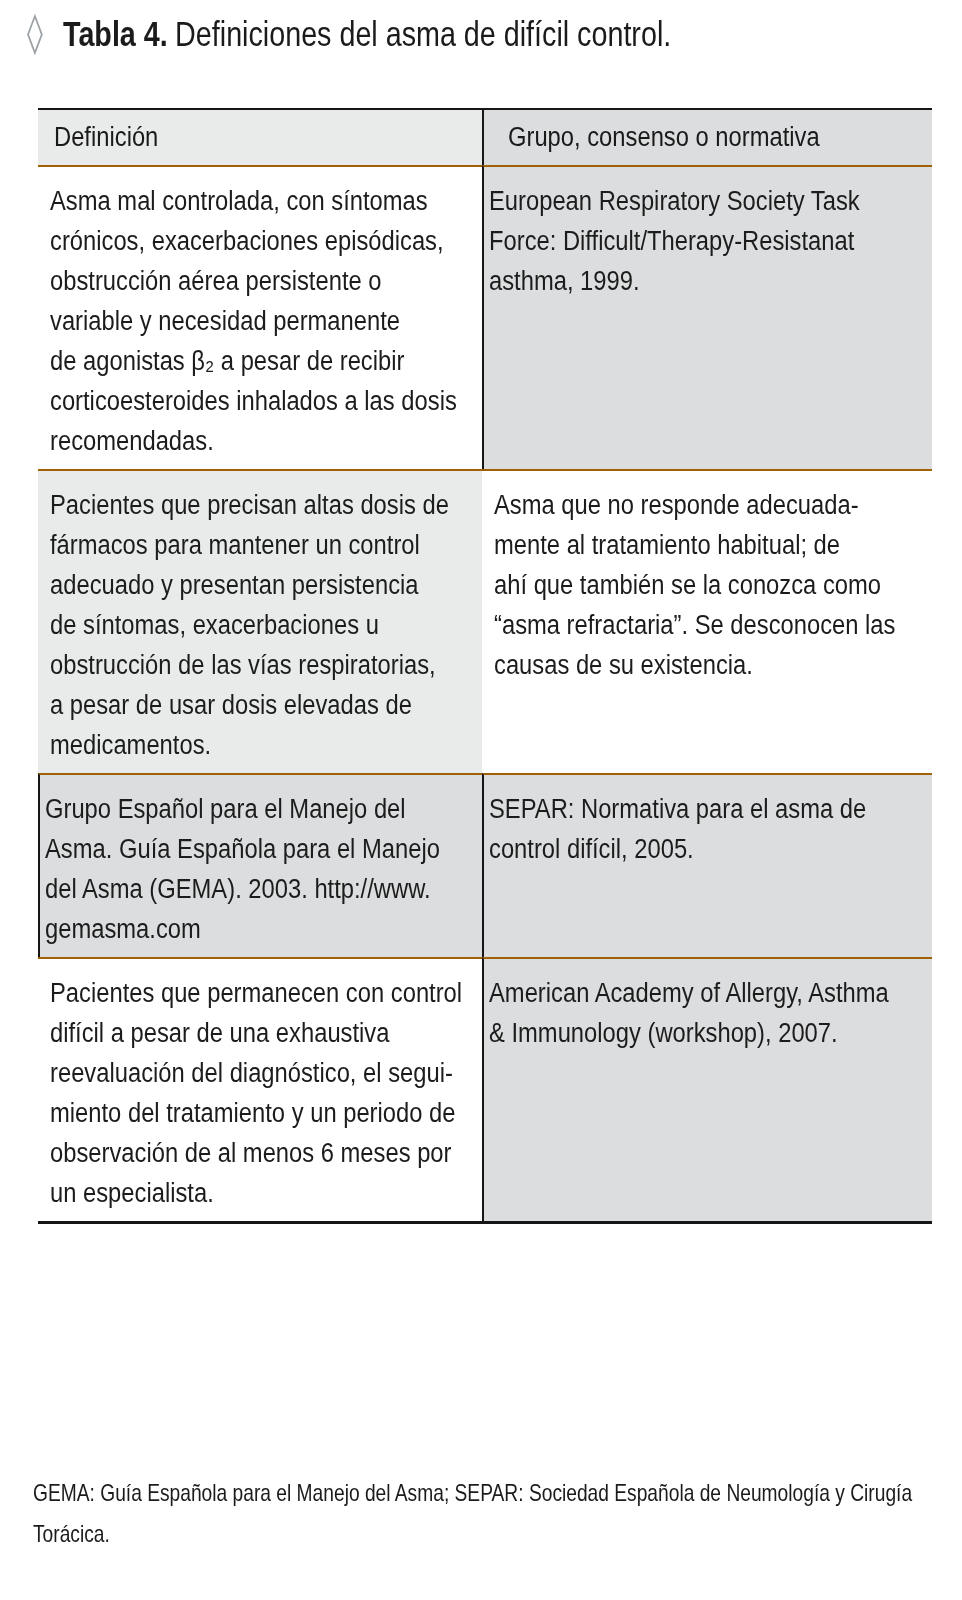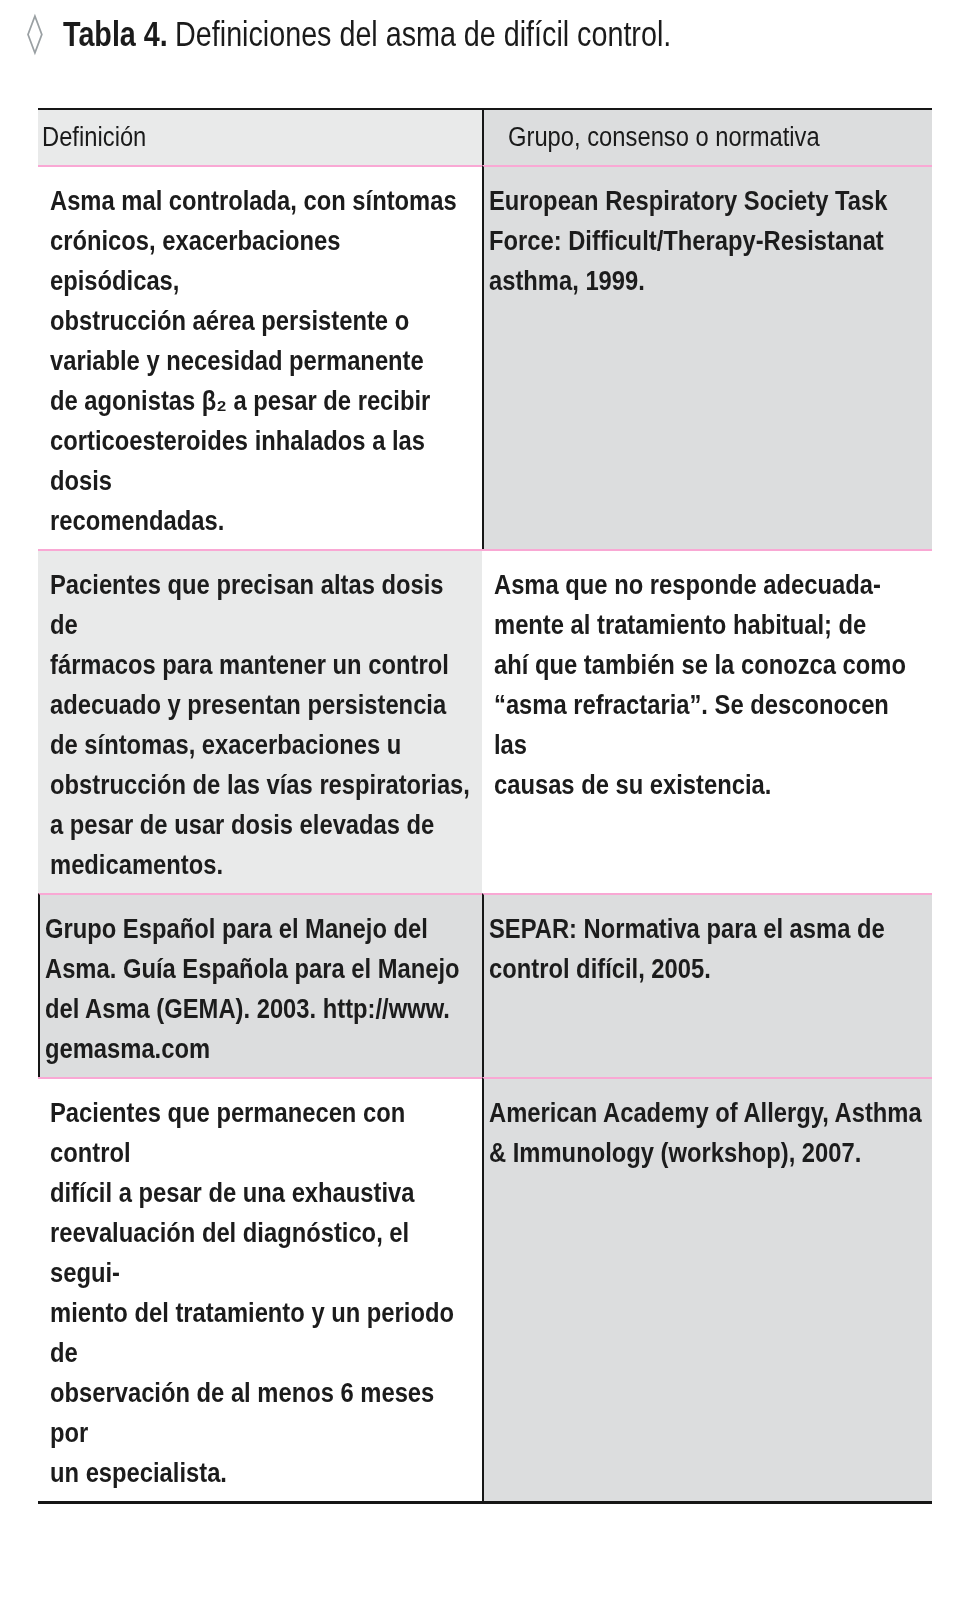--- a/index.html
+++ b/index.html
@@ -60,23 +60,23 @@
   }
   .hcell {
     height: 55px;
     display: flex;
     align-items: center;
     font-size: 27px;
     color: #1a1a1a;
   }
   .cl { padding: 14px 4px 8px 12px; }
   .cr { padding: 14px 4px 8px 5px; border-left: 2px solid #161616; }
-  .hl { padding-left: 4px; }
+  .hl { padding-left: 16px; }
   .hr { padding-left: 24px; border-left: 2px solid #161616; }
-  .rt { border-top: 2px solid #f9a8d4; font-weight: bold; }
+  .rt { border-top: 2px solid #a16207; }
 
   .bg-light { background: var(--cell-light, #e9eaea); }
   .bg-mid   { background: var(--cell-mid, #dcddde); }
 
   
   .cx {
     display: inline-block;
     white-space: pre-line;
     transform: scaleX(0.88);
     transform-origin: 0 0;
@@ -169,14 +169,18 @@
 observación de al menos 6 meses por
 un especialista.</span>
     </div>
     <div class="cell cr rt bg-mid">
       <span class="cx">American Academy of Allergy, Asthma
 &amp; Immunology (workshop), 2007.</span>
     </div>
 
   </div>
 
+  <div class="footnote">
+    <span class="cx">GEMA: Guía Española para el Manejo del Asma; SEPAR: Sociedad Española de Neumología y Cirugía
+Torácica.</span>
+  </div>
 
 </div>
 
 </body></html>

